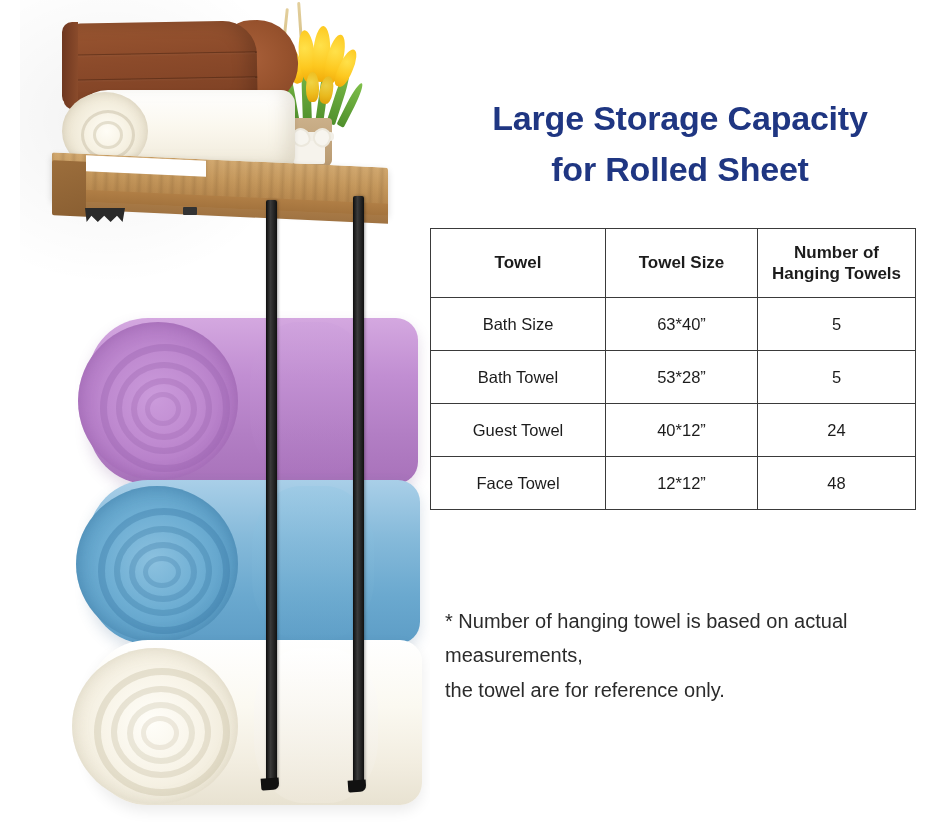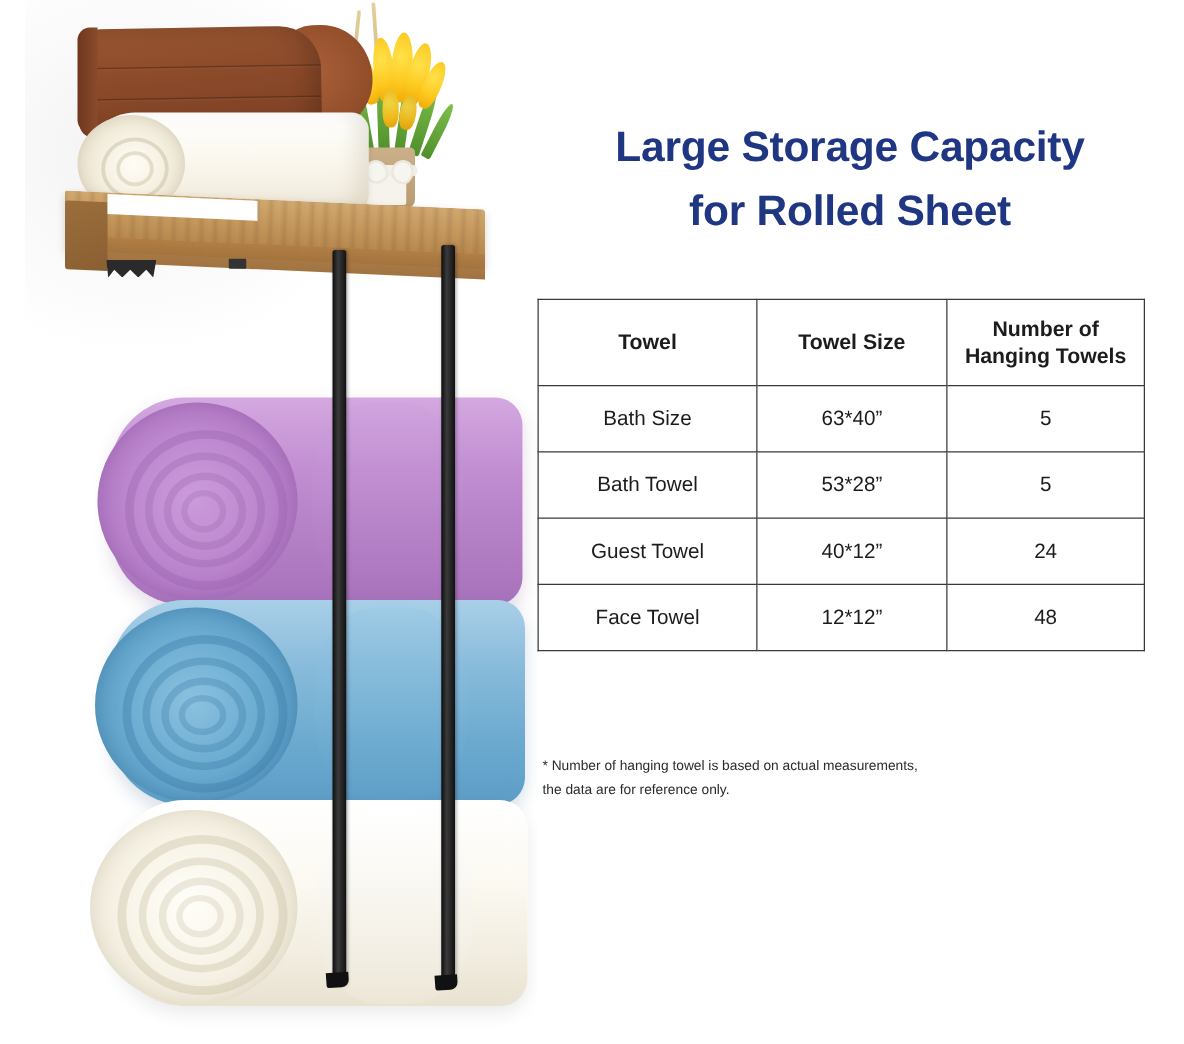--- a/index.html
+++ b/index.html
@@ -302,21 +302,21 @@
     color: #1f3682;
     font-size: 34px;
     font-weight: bold;
     line-height: 1.5;
     letter-spacing: -0.2px;
   }
   .title .l2 { display: block; }
 
   table.spec {
     position: absolute;
-    left: 0px; top: 239px;
+    left: 0px; top: 228px;
     width: 485px;
     border-collapse: collapse;
     table-layout: fixed;
     padding-left: 38px;
   }
   table.spec td, table.spec th {
     border: 1.6px solid #3a3a3a;
     text-align: center;
     color: #1c1c1c;
     font-size: 16.5px;
@@ -330,24 +330,24 @@
     font-size: 17px;
     height: 68px;
     line-height: 1.25;
   }
   table.spec col.c1 { width: 175px; }
   table.spec col.c2 { width: 152px; }
   table.spec col.c3 { width: 158px; }
 
   .footnote {
     position: absolute;
-    left: 4px; top: 604px;
+    left: 15px; top: 604px;
     width: 490px;
     color: #2b2b2b;
-    font-size: 11px;
+    font-size: 20px;
     line-height: 1.72;
   }
 </style>
 </head>
 <body>
 
 <div id="stage">
 
   <div id="photo">
 
@@ -482,16 +482,16 @@
         <tr>
           <td>Face Towel</td>
           <td>12*12”</td>
           <td>48</td>
         </tr>
       </tbody>
     </table>
 
     <div class="footnote">
       <div>* Number of hanging towel is based on actual measurements,</div>
-      <div>the data are for reference only.</div>
+      <div>the towel are for reference only.</div>
     </div>
   </div>
 </div>
 
 </body></html>

